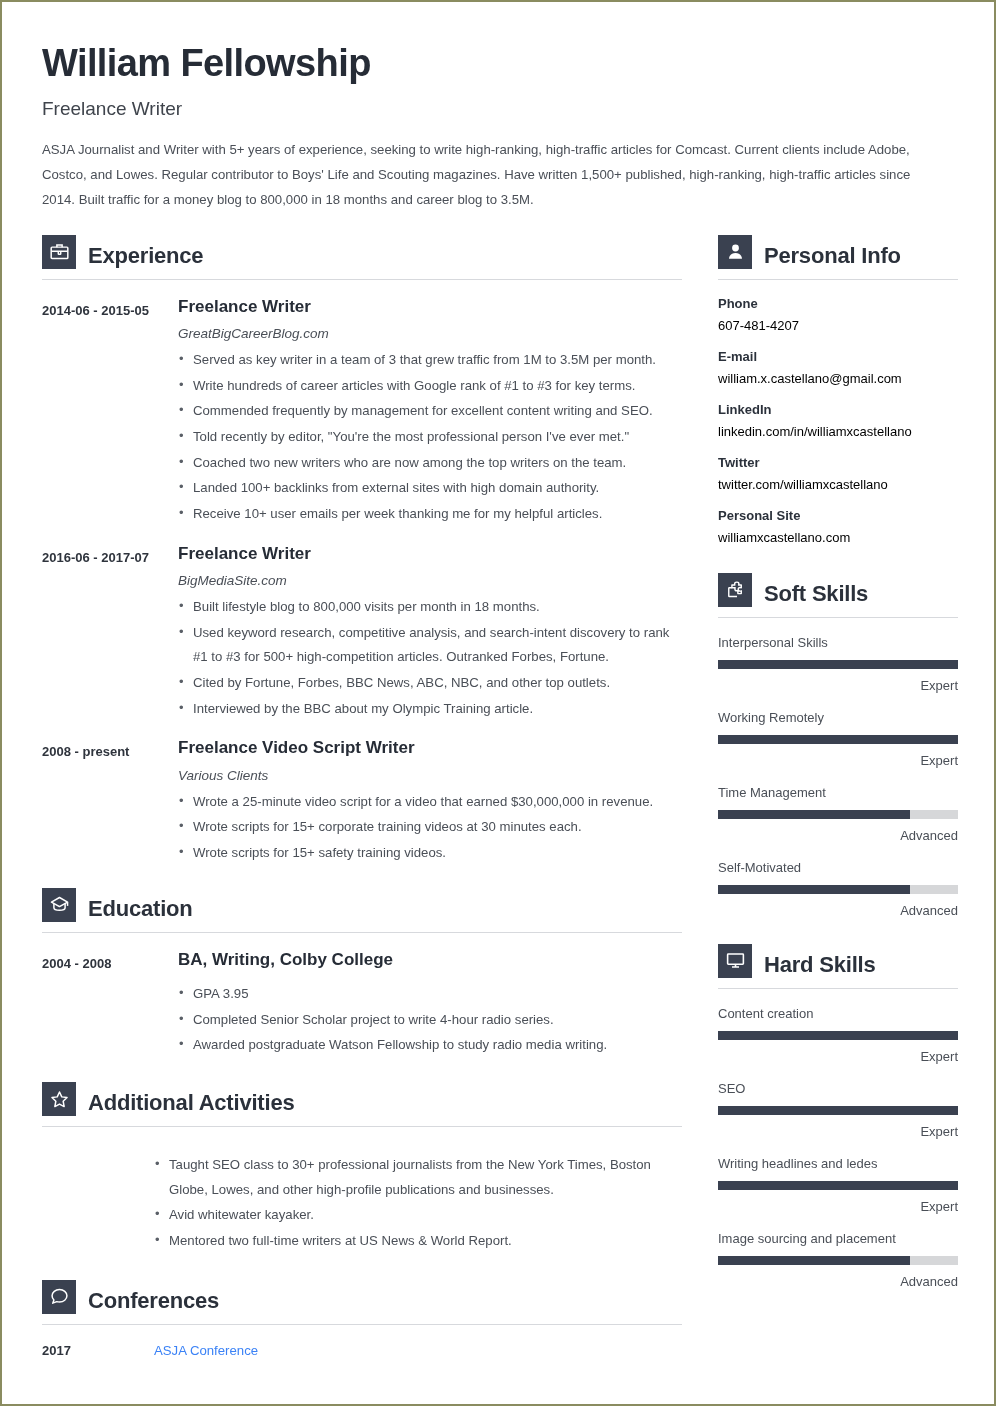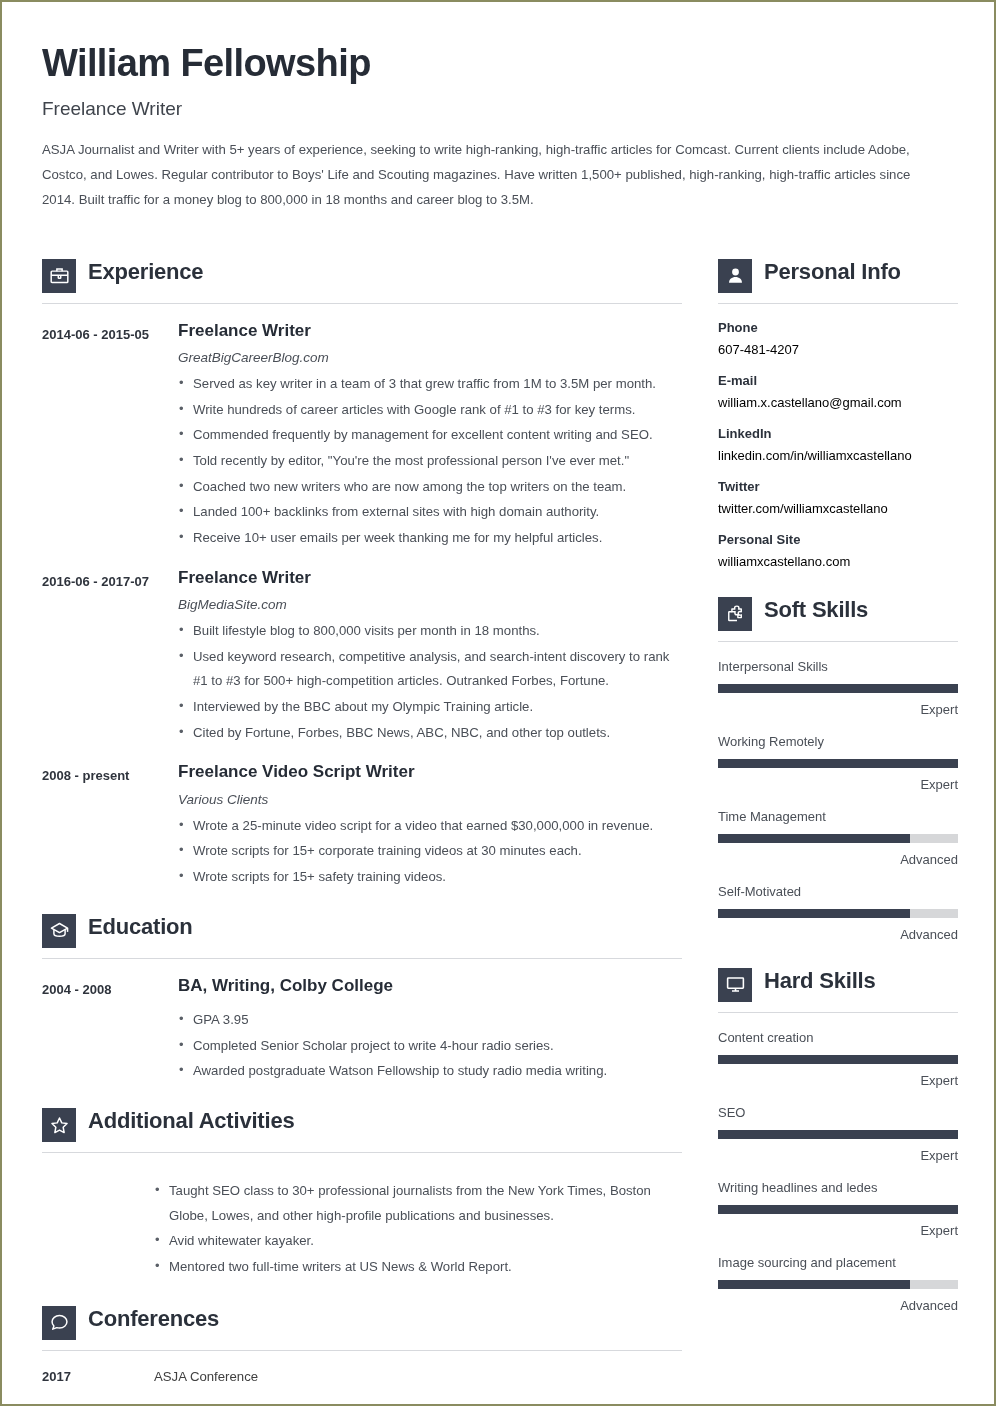--- a/index.html
+++ b/index.html
@@ -53,23 +53,22 @@
     align-items: flex-start;
   }
   .col-left  { width: 640px; flex: 0 0 640px; }
   .col-gap   { width: 36px; flex: 0 0 36px; }
   .col-right { width: 240px; flex: 0 0 240px; }
 
   
   .section { margin-bottom: 0; }
   .sec-head {
     display: flex;
-    align-items: flex-start;
+    align-items: flex-end;
     gap: 12px;
-    margin-top: 24px;
   }
   .sec-icon {
     width: 34px; height: 34px;
     background: #3a4150;
     display: flex;
     align-items: center;
     justify-content: center;
     flex: 0 0 34px;
   }
   .sec-icon svg { display: block; }
@@ -139,21 +138,21 @@
 
   .conf-row {
     display: flex;
     margin-top: 18px;
     align-items: baseline;
   }
   .conf-year {
     width: 112px; flex: 0 0 112px;
     font-size: 13px; font-weight: bold; color: #2f343d;
   }
-  .conf-name { font-size: 13.2px; color: #404040; }
+  .conf-name { font-size: 13.2px; color: #3b82f6; }
 
   
   .info-block { margin-top: 16px; }
   .info-label {
     font-size: 13px;
     font-weight: bold;
     color: #2b313b;
   }
   .info-value {
     font-size: 13px;
@@ -236,22 +235,22 @@
         </div>
 
         <div class="entry">
           <div class="entry-dates">2016-06 - 2017-07</div>
           <div class="entry-main">
             <div class="entry-role">Freelance Writer</div>
             <div class="entry-org">BigMediaSite.com</div>
             <ul class="bullets">
               <li>Built lifestyle blog to 800,000 visits per month in 18 months.</li>
               <li>Used keyword research, competitive analysis, and search-intent discovery to rank #1 to #3 for 500+ high-competition articles. Outranked Forbes, Fortune.</li>
+              <li>Cited by Fortune, Forbes, BBC News, ABC, NBC, and other top outlets.</li>
               <li>Interviewed by the BBC about my Olympic Training article.</li>
-              <li>Cited by Fortune, Forbes, BBC News, ABC, NBC, and other top outlets.</li>
             </ul>
           </div>
         </div>
 
         <div class="entry">
           <div class="entry-dates">2008 - present</div>
           <div class="entry-main">
             <div class="entry-role">Freelance Video Script Writer</div>
             <div class="entry-org">Various Clients</div>
             <ul class="bullets">

